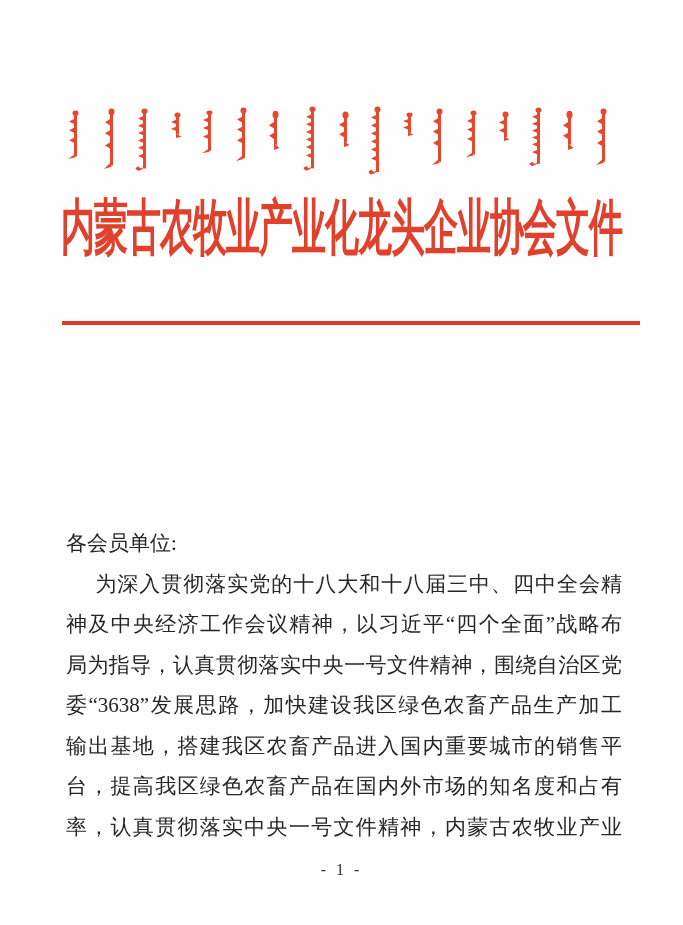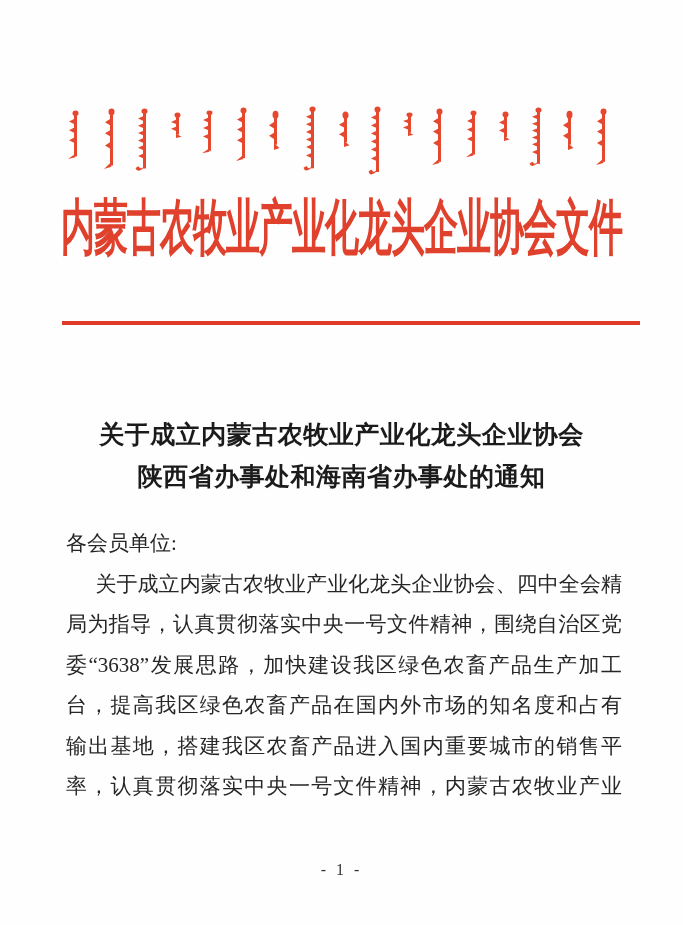--- a/index.html
+++ b/index.html
@@ -114,30 +114,27 @@
     </g>
   </svg>
 
   <div class="banner-wrap">
     <span class="banner">内蒙古农牧业产业化龙头企业协会文件</span>
   </div>
 
 
   <div class="red-line"></div>
 
-  <div class="doc-title">
-    <div>关于成立内蒙古农牧业产业化龙头企业协会</div>
-    <div>陕西省办事处和海南省办事处的通知</div>
-  </div>
 
   <div class="body-block">
     <div class="bline">各会员单位:</div>
-    <div class="bline jline indent">关于成立内蒙古农牧业产业化龙头企业协会、四中全会精</div>
+    <div class="bline jline indent">为深入贯彻落实党的十八大和十八届三中、四中全会精</div>
+    <div class="bline jline">神及中央经济工作会议精神，以习近平“四个全面”战略布</div>
     <div class="bline jline">局为指导，认真贯彻落实中央一号文件精神，围绕自治区党</div>
     <div class="bline jline">委“3638”发展思路，加快建设我区绿色农畜产品生产加工</div>
+    <div class="bline jline">输出基地，搭建我区农畜产品进入国内重要城市的销售平</div>
     <div class="bline jline">台，提高我区绿色农畜产品在国内外市场的知名度和占有</div>
-    <div class="bline jline">输出基地，搭建我区农畜产品进入国内重要城市的销售平</div>
     <div class="bline jline">率，认真贯彻落实中央一号文件精神，内蒙古农牧业产业</div>
   </div>
 
   <div class="page-number">- 1 -</div>
 
 </div>
 
 </body></html>

